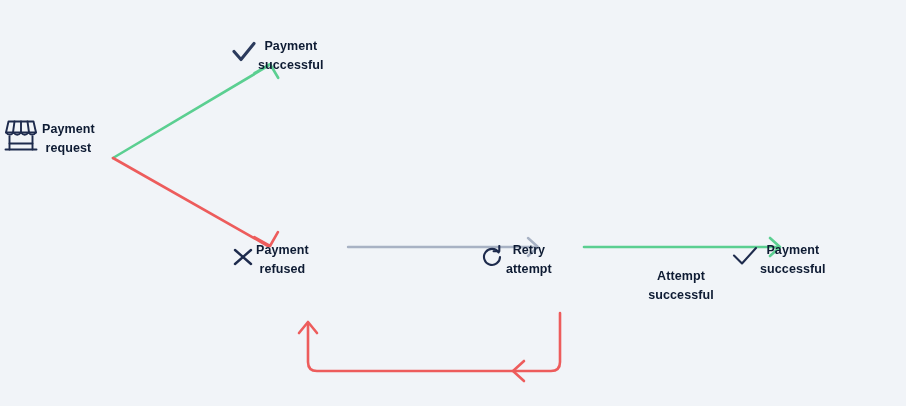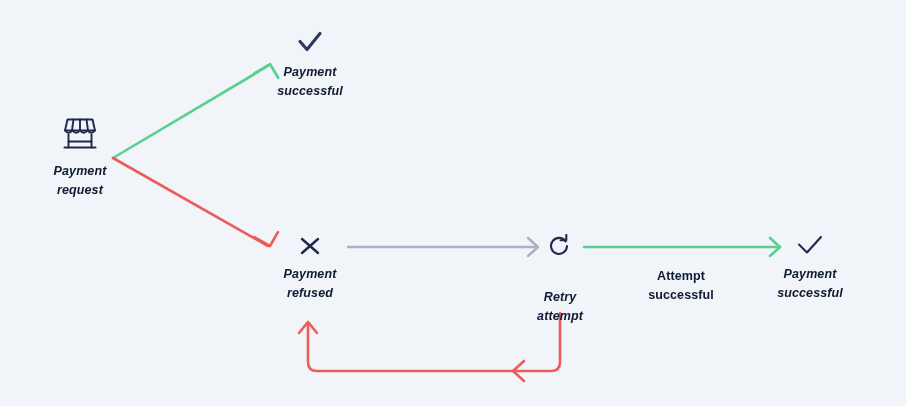--- a/index.html
+++ b/index.html
@@ -22,25 +22,24 @@
   #flow-svg {
     position: absolute;
     left: 0;
     top: 0;
     width: 906px;
     height: 406px;
   }
   .node {
     position: absolute;
     display: flex;
-    flex-direction: column;
+    flex-direction: row;
     align-items: center;
     width: 160px;
     margin-left: -80px;
-    font-style: italic;
   }
   .node-icon {
     display: block;
     line-height: 0;
   }
   .node-label {
     margin-top: 7px;
     font-size: 12.5px;
     font-weight: bold;
     line-height: 19px;
@@ -57,21 +56,21 @@
     font-weight: bold;
     line-height: 19px;
     color: #0e1b33;
     text-align: center;
     white-space: pre-line;
     letter-spacing: 0.1px;
   }
   #node-payment-request { left: 80px; top: 113px; }
   #node-payment-successful-top { left: 310px; top: 30px; }
   #node-payment-refused { left: 310px; top: 234px; }
-  #node-retry-attempt { left: 560px; top: 234px; gap: 23px; }
+  #node-retry-attempt { left: 560px; top: 234px; }
   #node-payment-successful-bottom { left: 810px; top: 234px; }
   #label-attempt-successful { left: 681px; top: 267px; }
 </style>
 </head>
 <body>
 
 <div id="diagram">
 
   <svg id="flow-svg" viewBox="0 0 906 406">
 

